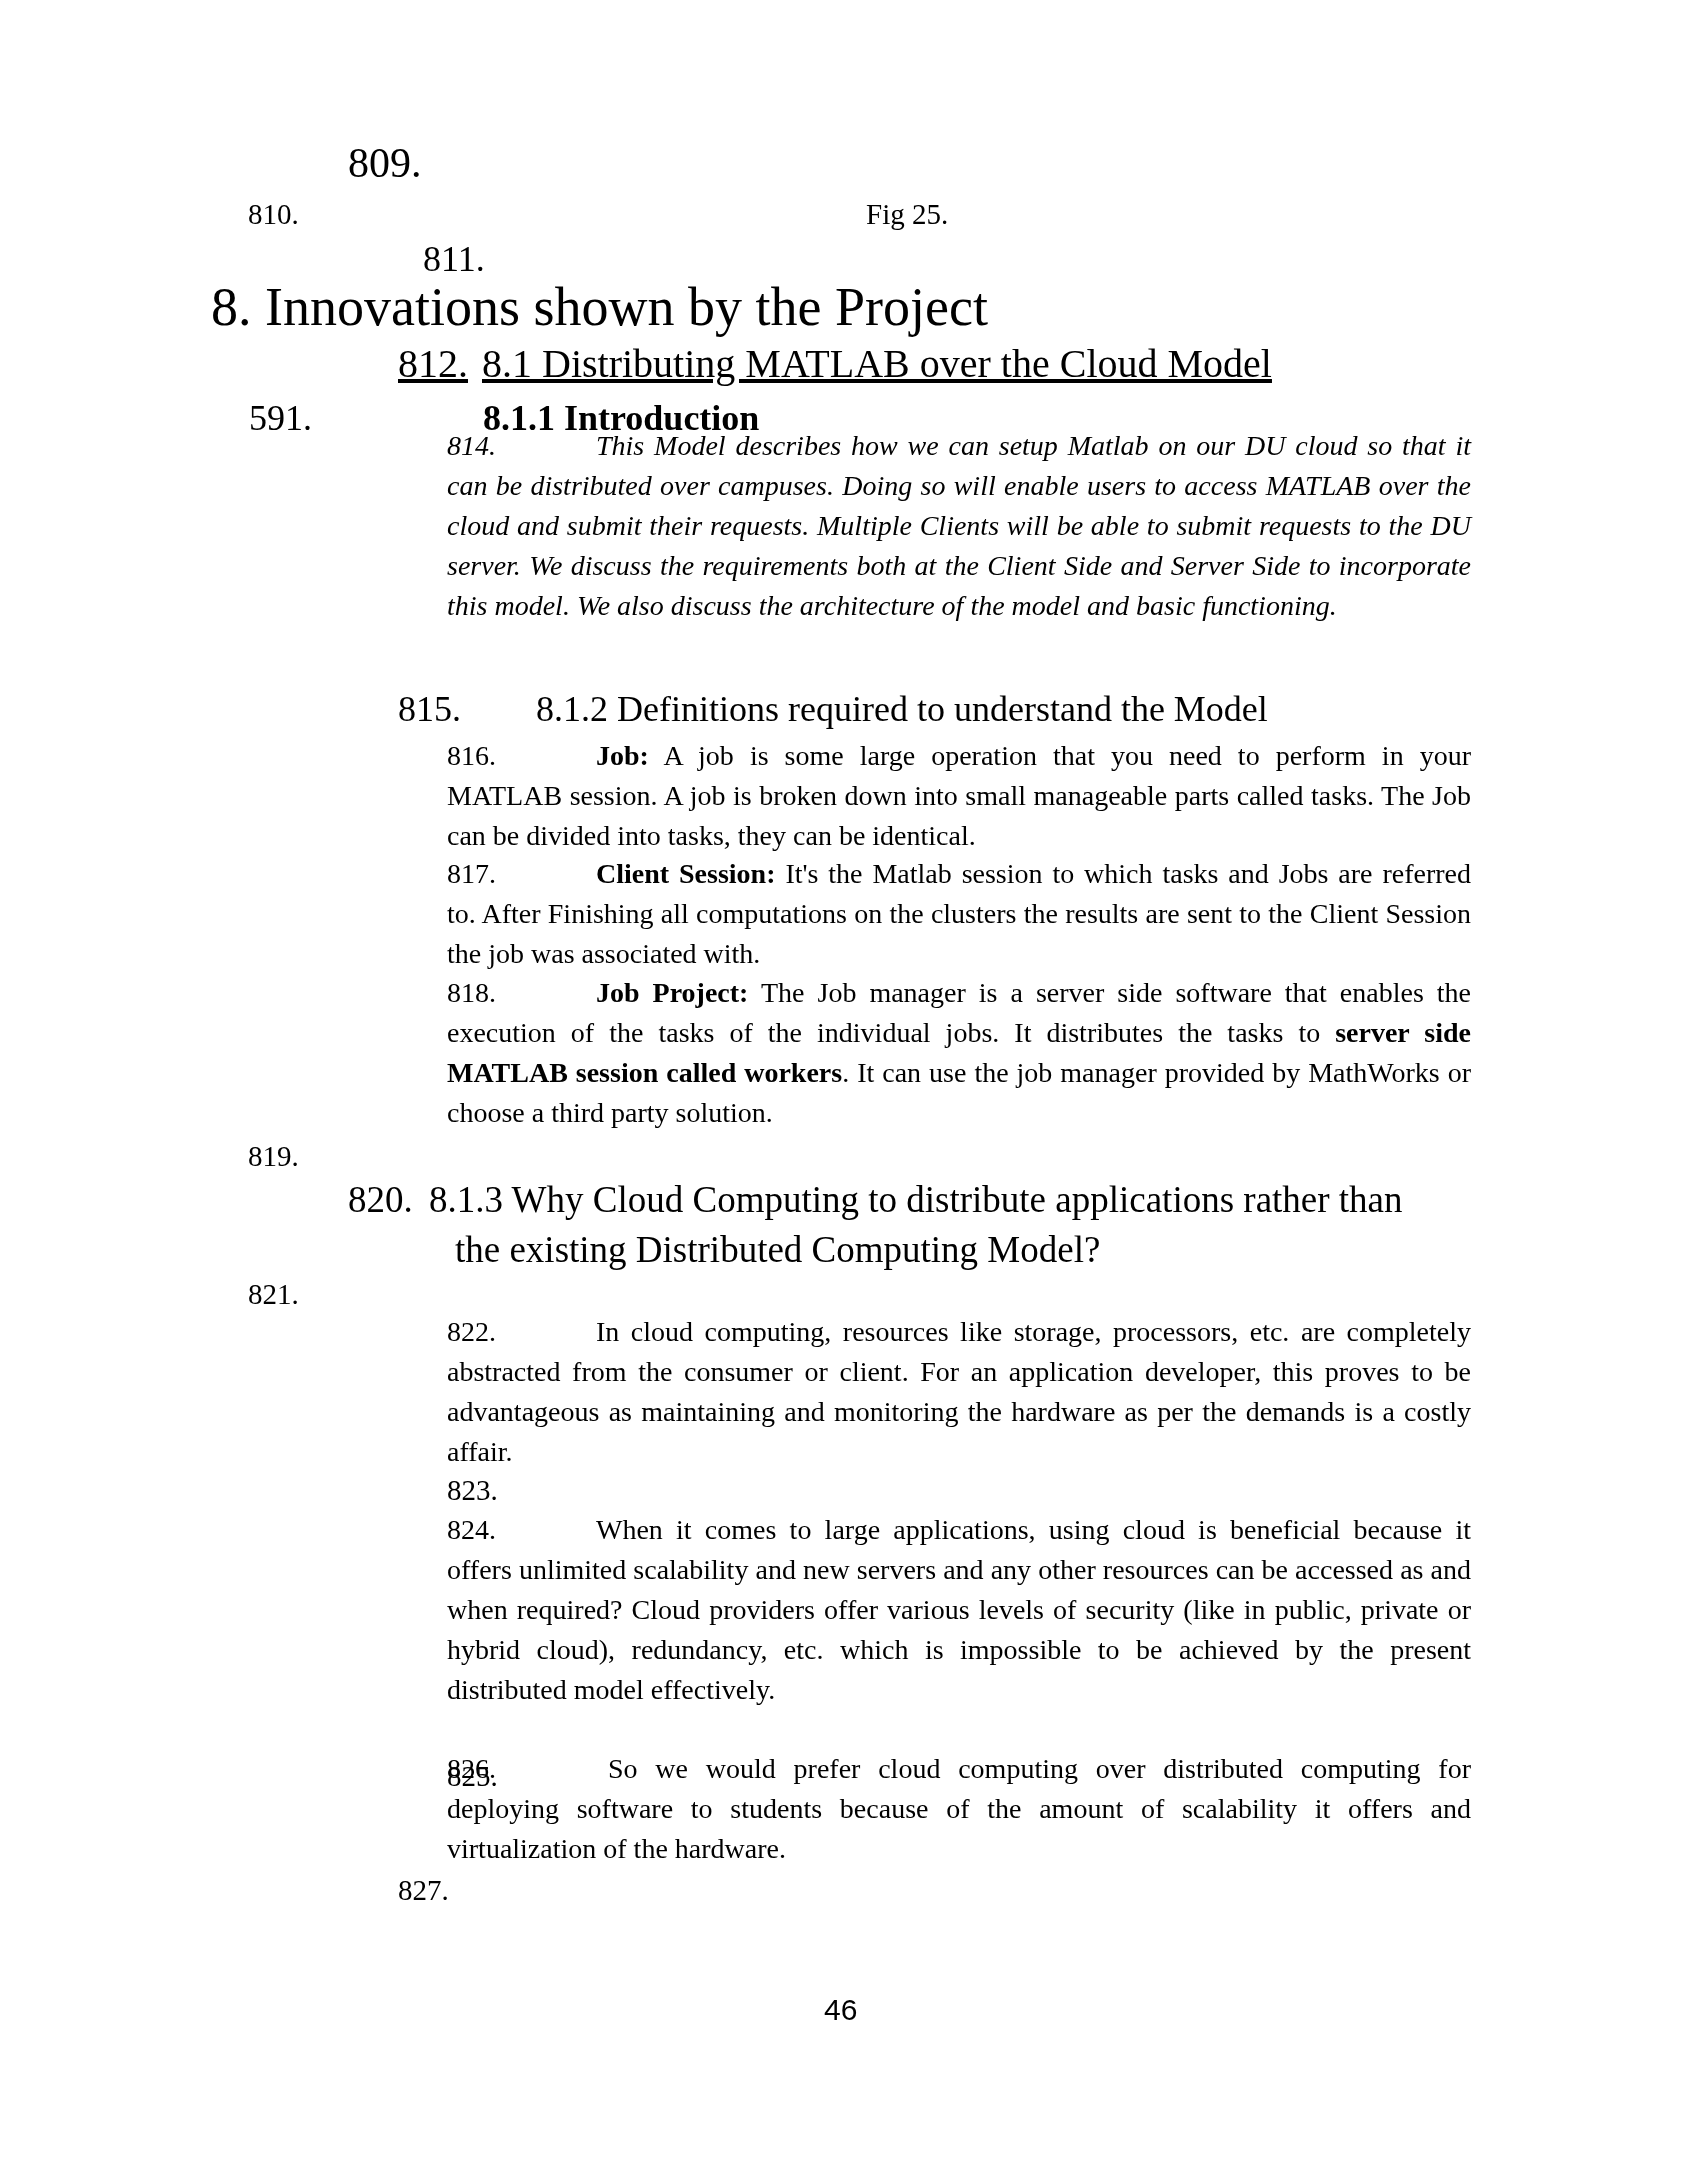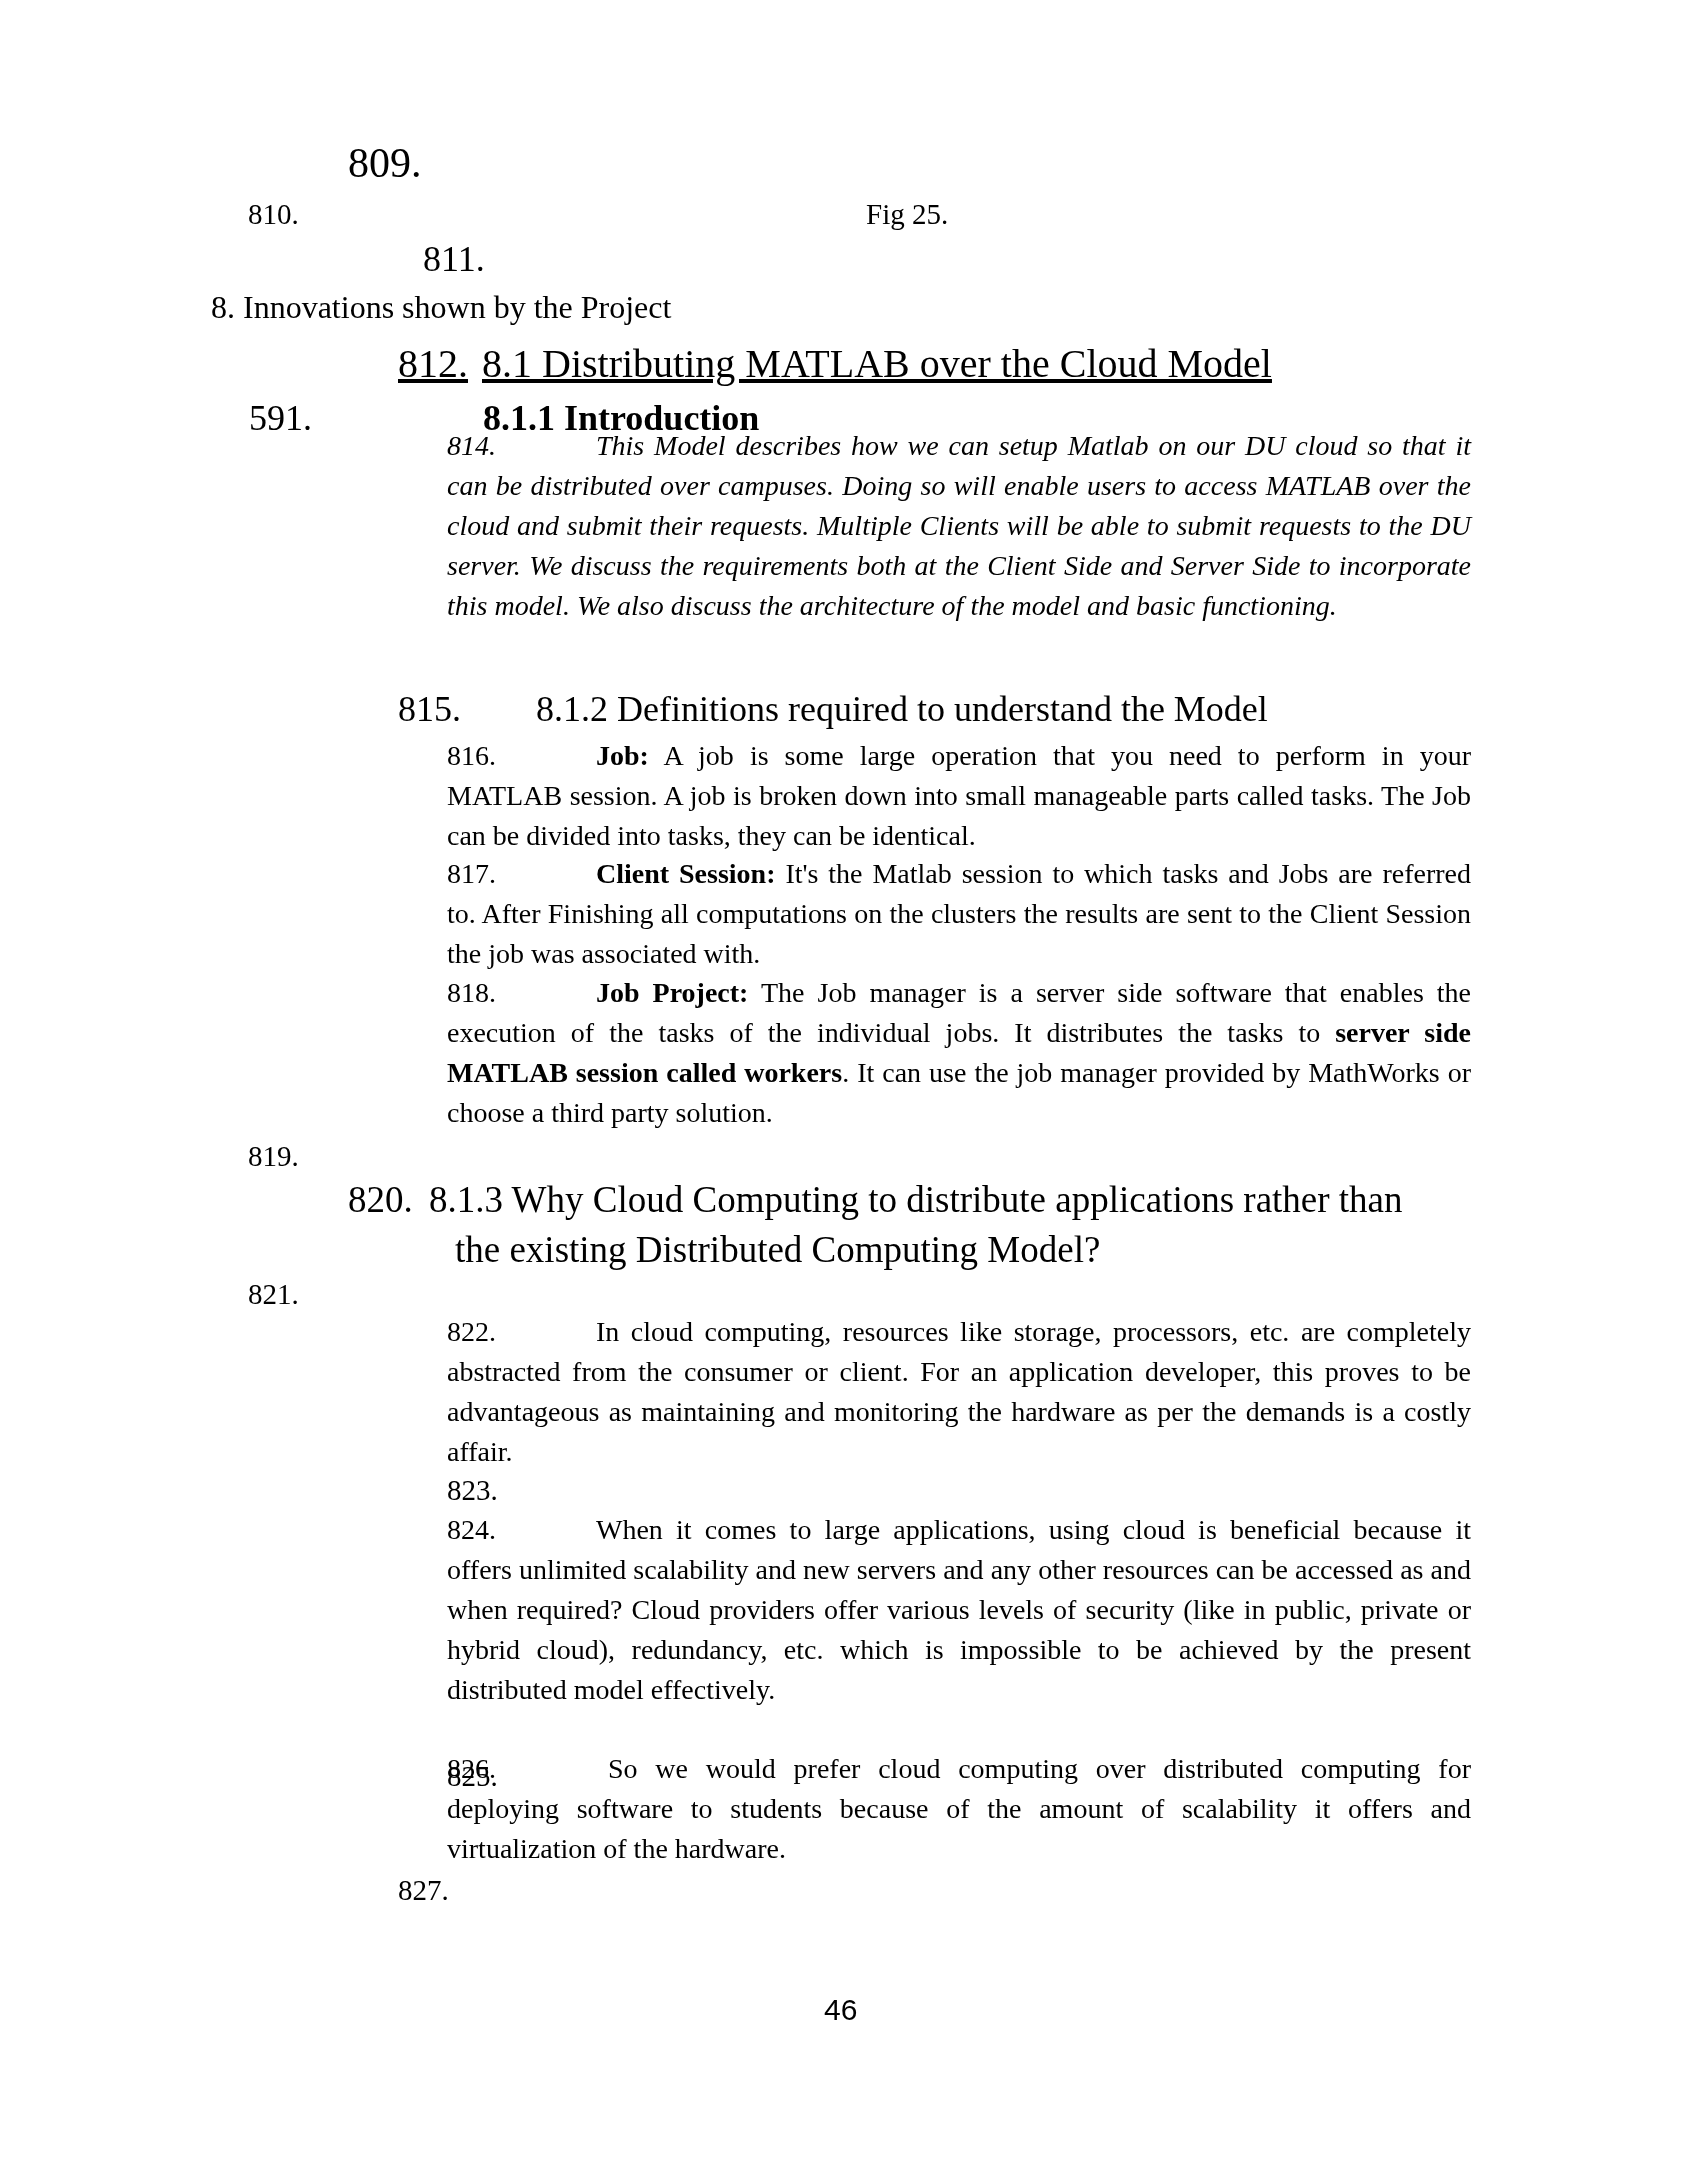--- a/index.html
+++ b/index.html
@@ -5,21 +5,21 @@
   html, body { margin:0; padding:0; background:#ffffff; }
   body { width:1683px; height:2178px; position:relative; overflow:hidden;
          font-family:"Liberation Serif", "DejaVu Serif", serif; color:#000; }
   .abs { position:absolute; white-space:nowrap; }
   .n28 { font-size:29px; line-height:40px; }
   .para { position:absolute; left:447px; width:1024px; font-size:28px; line-height:40px;
           text-align:justify; text-align-last:left; }
   .para .num { display:inline-block; width:149px; }
   .para .num.wide { width:161px; }
   .para b { font-weight:bold; }
-  .h1 { font-size:32px; line-height:55px; }
+  .h1 { font-size:54px; line-height:55px; }
   .h2 { font-size:40px; line-height:46px; }
   .h3 { font-size:36px; line-height:42px; }
   .pagenum { font-family:"Liberation Sans", "DejaVu Sans", sans-serif; font-size:30px; }
   .h820 { position:absolute; left:348px; width:1122px; font-size:37px; line-height:50px; text-align:justify; text-align-last:left; }
   .h820 .num { display:inline-block; width:81px; }
   .h820 .l2 { display:block; padding-left:107px; }
 </style>
 </head>
 <body>
 

